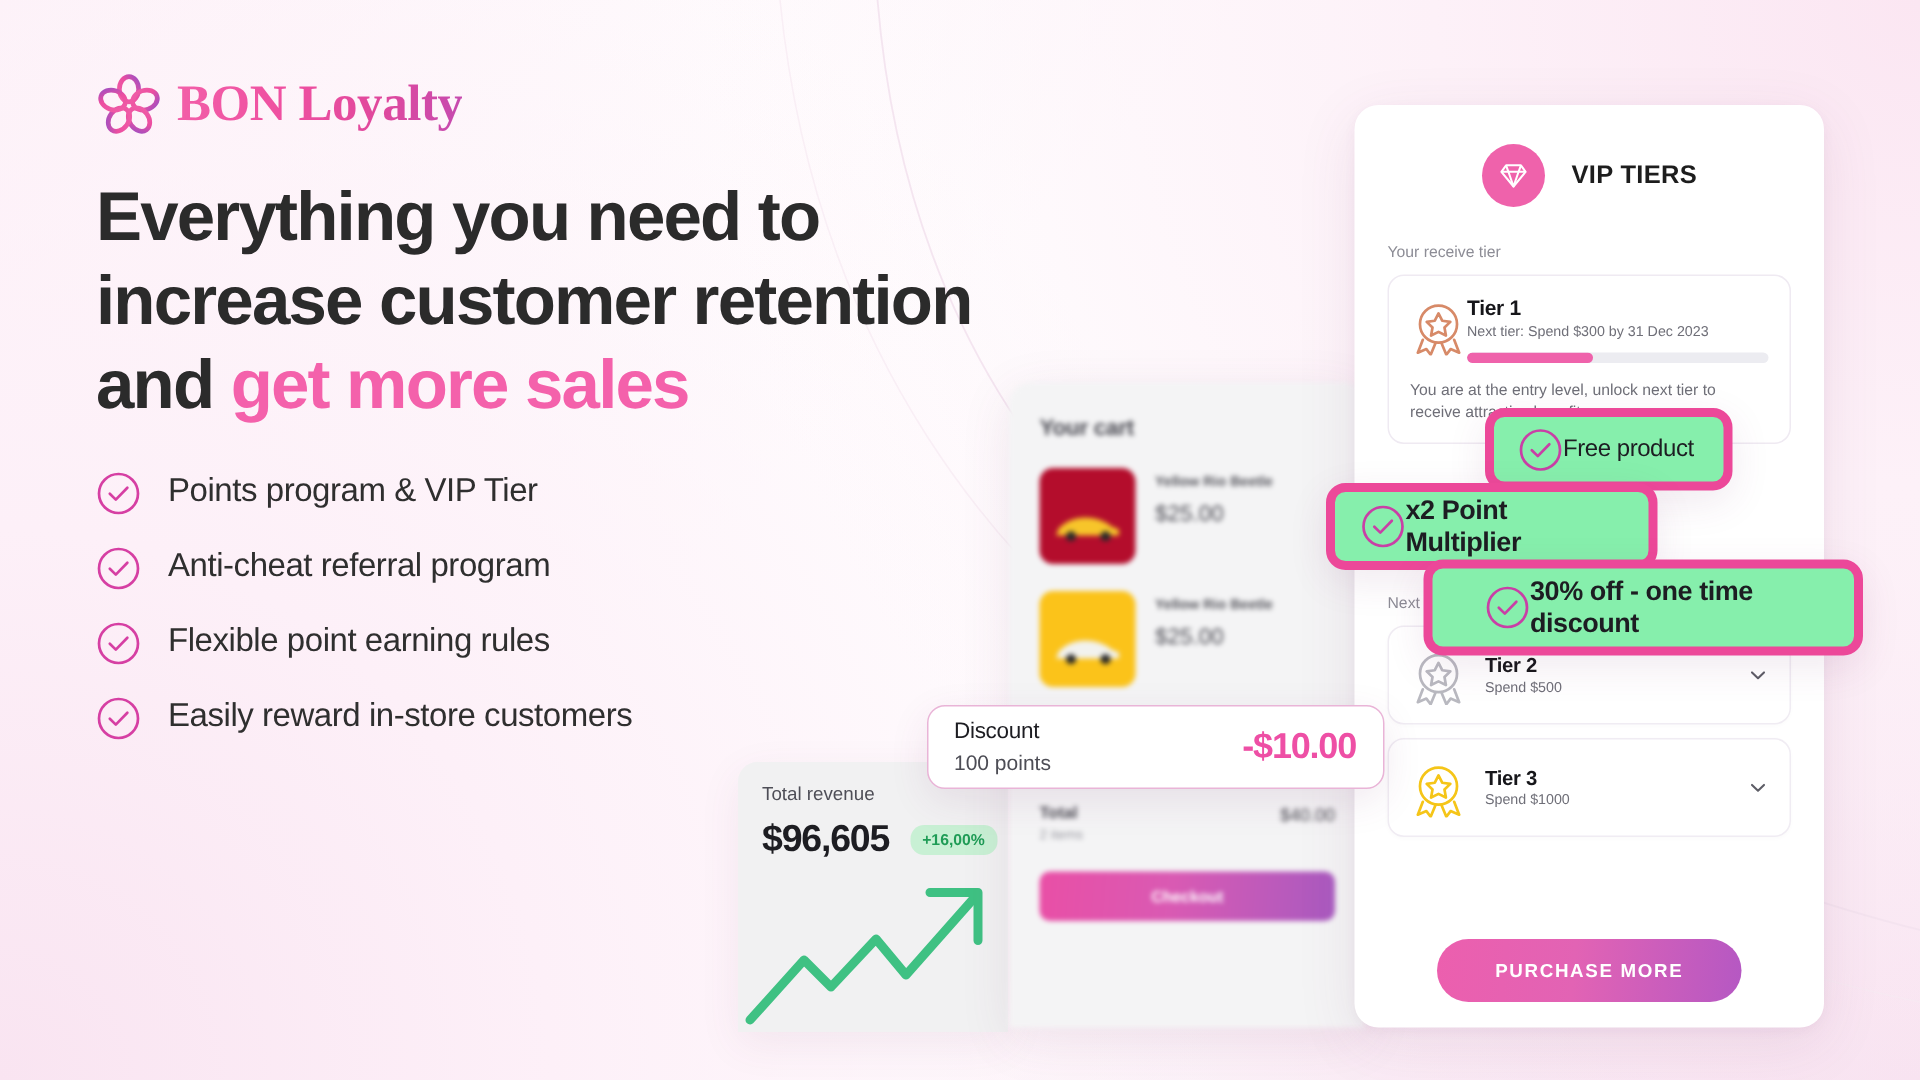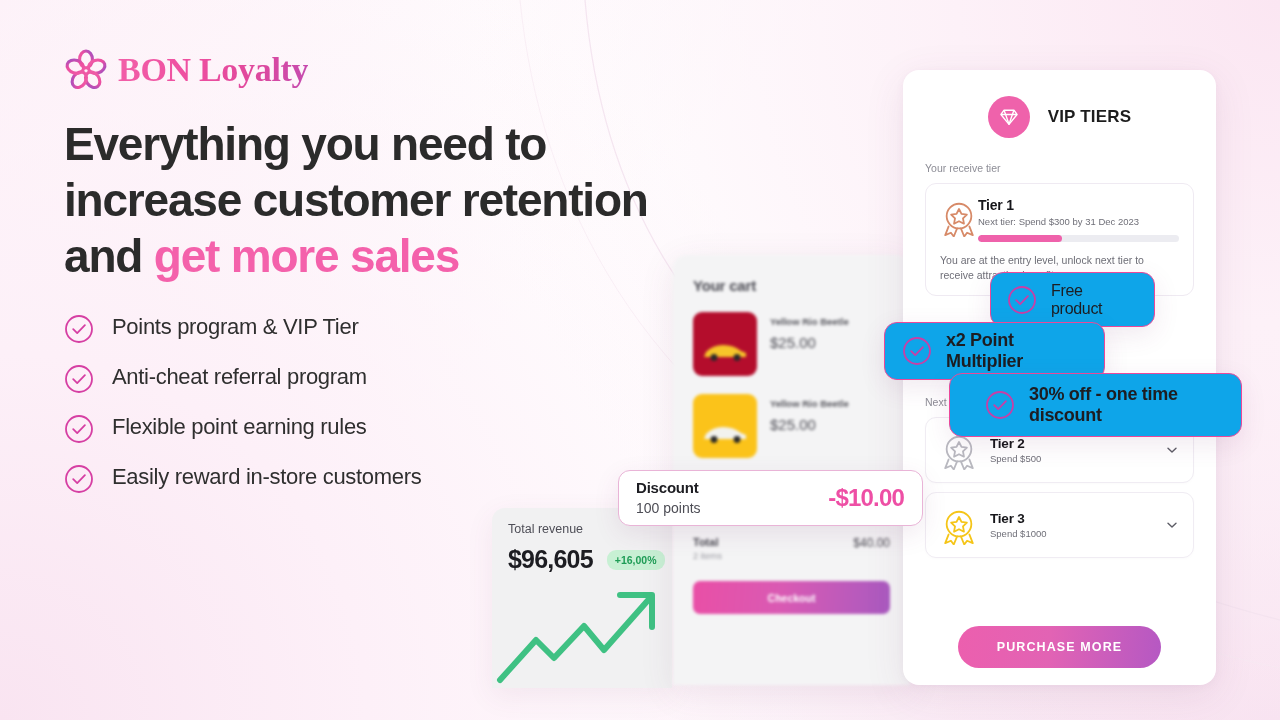--- a/index.html
+++ b/index.html
@@ -188,24 +188,24 @@
   #revenue-delta {
     background: #c8f0d4; color: #1f9c56;
     font-size: 10.5px; font-weight: bold;
     padding: 4px 8px; border-radius: 9px; white-space: nowrap;
   }
   #revenue-graph { position: absolute; left: 0; bottom: 0; width: 180px; height: 110px; }
 
   
   .float-chip {
     position: absolute;
-    background: #0ea5e9;
-    border: 1px solid #ec4899;
+    background: #86efac;
+    border: 6px solid #ec4899;
     border-radius: 13px;
-    display: flex; align-items: center; gap: 14px;
+    display: flex; align-items: center; 
     box-shadow: 0 8px 26px rgba(120, 50, 110, 0.10);
   }
   .float-chip .chip-label { font-size: 18px; font-weight: bold; color: #1d1d22; letter-spacing: -0.3px; }
   .chip-check { width: 30px; height: 30px; flex: 0 0 30px; }
 
   #chip-free-product { left: 990px; top: 272px; width: 165px; height: 55px; padding: 0 16px; }
   #chip-free-product .chip-label { font-size: 16px; font-weight: normal; }
   #chip-point-multiplier { left: 884px; top: 322px; width: 221px; height: 58px; padding: 0 17px; }
   #chip-discount-offer { left: 949px; top: 373px; width: 293px; height: 64px; padding: 0 35px; }
 
@@ -214,21 +214,21 @@
     left: 618px; top: 470px;
     width: 305px; height: 56px;
     background: #fff;
     border: 1px solid #e9b4d7;
     border-radius: 12px;
     box-shadow: 0 8px 26px rgba(120, 50, 110, 0.10);
     display: flex; align-items: center; justify-content: space-between;
     padding: 0 18px 0 17px;
   }
   #discount-banner-left { line-height: 1.25; }
-  #discount-banner-title { font-size: 15px; font-weight: bold; color: #1d1d22; letter-spacing: -0.2px; }
+  #discount-banner-title { font-size: 15px; font-weight: normal; color: #1d1d22; letter-spacing: -0.2px; }
   #discount-banner-sub { font-size: 14px; color: #4d4d55; margin-top: 2px; }
   #discount-banner-value { font-size: 24px; font-weight: bold; color: #ee4fa5; letter-spacing: -0.8px; }
 </style>
 </head>
 <body>
 
 <div id="bg-layer"></div>
 <svg id="bg-swoosh" viewBox="0 0 1280 720">
   <path d="M585,0 C600,180 680,360 900,470 C1060,552 1200,600 1280,620" fill="none" stroke="#f3e2ee" stroke-width="1.2" opacity="0.9"></path>
   <path d="M520,0 C540,200 640,400 880,520 C1050,605 1190,650 1280,668" fill="none" stroke="#f6eaf2" stroke-width="1" opacity="0.7"></path>

